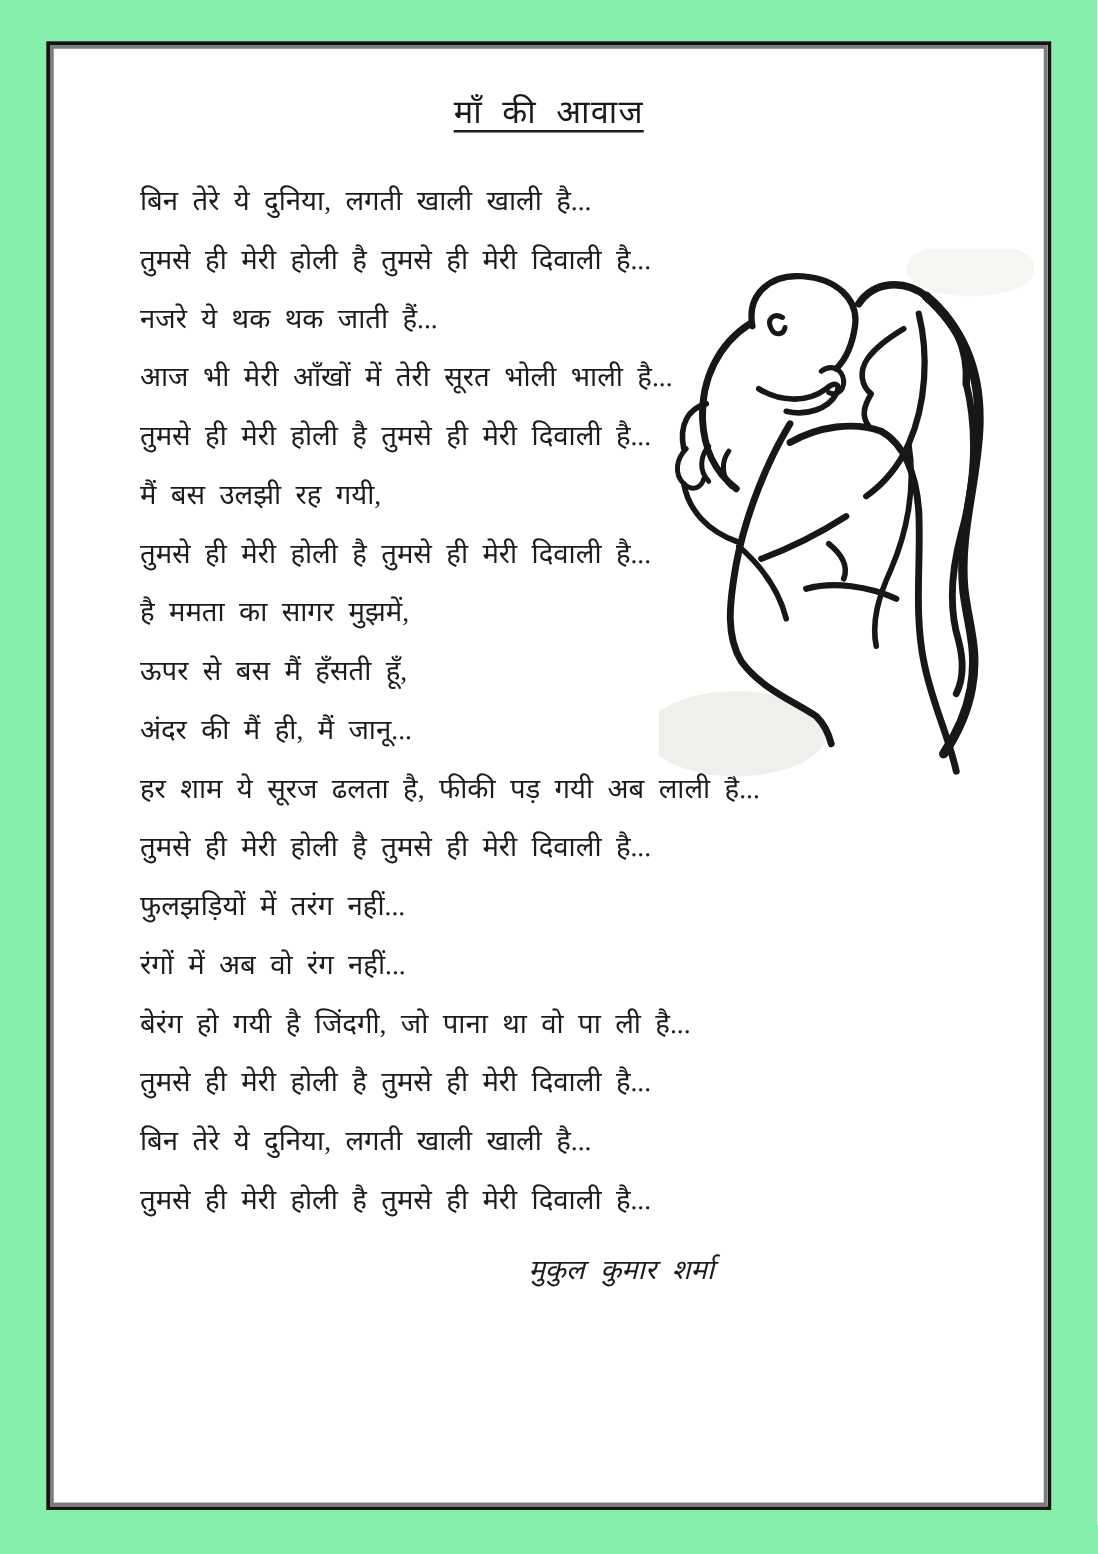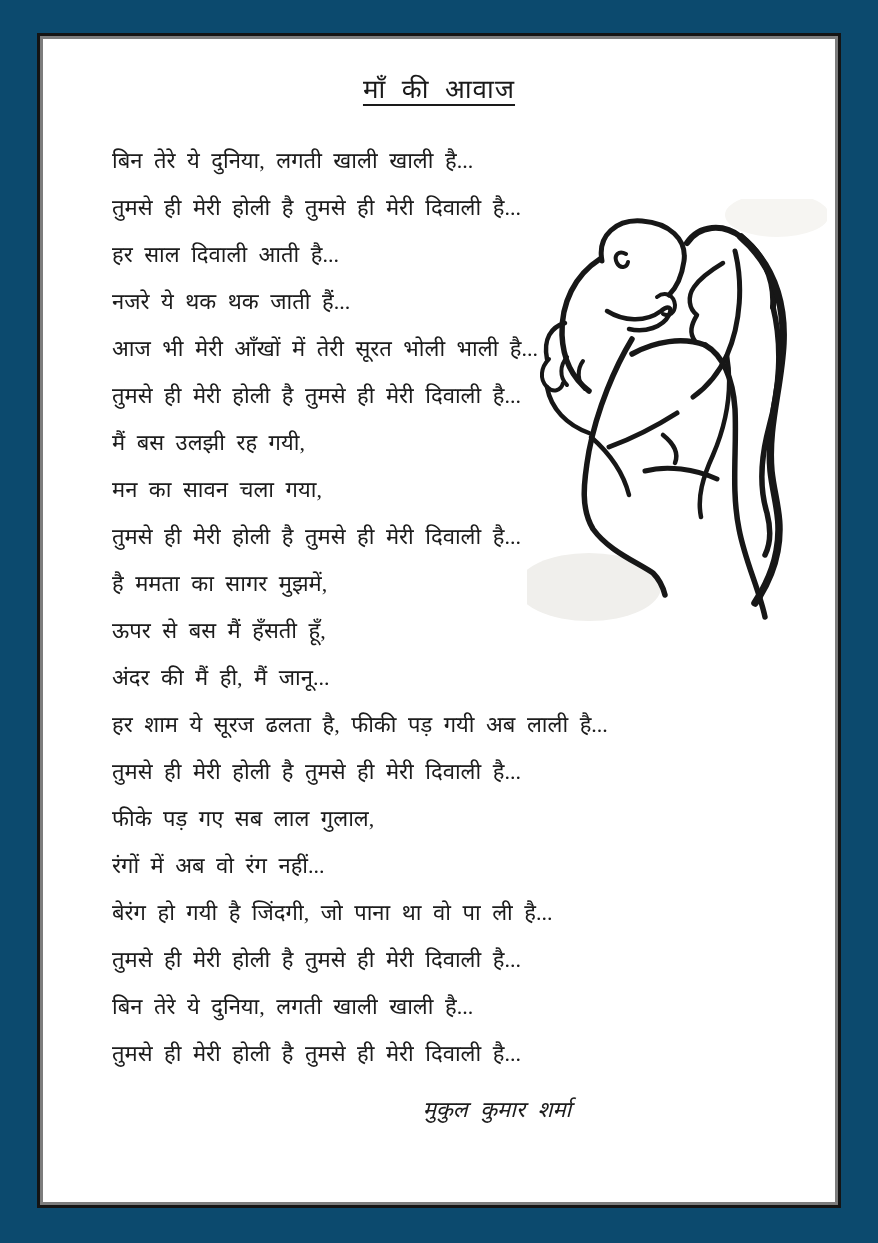--- a/index.html
+++ b/index.html
@@ -8,21 +8,21 @@
     background: #ffffff;
     width: 878px;
     height: 1243px;
     font-family: "Liberation Serif", "DejaVu Serif", serif;
     overflow: hidden;
   }
   .canvas {
     position: relative;
     width: 878px;
     height: 1243px;
-    background: #0c4a6e;
+    background: #86efac;
   }
   .page-frame {
     position: absolute;
     left: 37px;
     top: 33px;
     width: 804px;
     height: 1175px;
     box-sizing: border-box;
     border: 3px solid #141414;
     background: #ffffff;
@@ -99,39 +99,37 @@
       <div class="content">
 
         <div class="poem-title">माँ की आवाज</div>
 
         <div class="poem">
             <div class="stanza">
               <p class="line">बिन तेरे ये दुनिया, लगती खाली खाली है...</p>
               <p class="line">तुमसे ही मेरी होली है तुमसे ही मेरी दिवाली है...</p>
             </div>
             <div class="stanza">
-              <p class="line">हर साल दिवाली आती है...</p>
               <p class="line">नजरे ये थक थक जाती हैं...</p>
               <p class="line">आज भी मेरी आँखों में तेरी सूरत भोली भाली है...</p>
               <p class="line">तुमसे ही मेरी होली है तुमसे ही मेरी दिवाली है...</p>
             </div>
             <div class="stanza">
               <p class="line">मैं बस उलझी रह गयी,</p>
-              <p class="line">मन का सावन चला गया,</p>
               <p class="line">तुमसे ही मेरी होली है तुमसे ही मेरी दिवाली है...</p>
             </div>
             <div class="stanza">
               <p class="line">है ममता का सागर मुझमें,</p>
               <p class="line">ऊपर से बस मैं हँसती हूँ,</p>
               <p class="line">अंदर की मैं ही, मैं जानू...</p>
               <p class="line">हर शाम ये सूरज ढलता है, फीकी पड़ गयी अब लाली है...</p>
               <p class="line">तुमसे ही मेरी होली है तुमसे ही मेरी दिवाली है...</p>
             </div>
             <div class="stanza">
-              <p class="line">फीके पड़ गए सब लाल गुलाल,</p>
+              <p class="line">फुलझड़ियों में तरंग नहीं...</p>
               <p class="line">रंगों में अब वो रंग नहीं...</p>
               <p class="line">बेरंग हो गयी है जिंदगी, जो पाना था वो पा ली है...</p>
               <p class="line">तुमसे ही मेरी होली है तुमसे ही मेरी दिवाली है...</p>
             </div>
             <div class="stanza">
               <p class="line">बिन तेरे ये दुनिया, लगती खाली खाली है...</p>
               <p class="line">तुमसे ही मेरी होली है तुमसे ही मेरी दिवाली है...</p>
             </div>
           </div>
 

